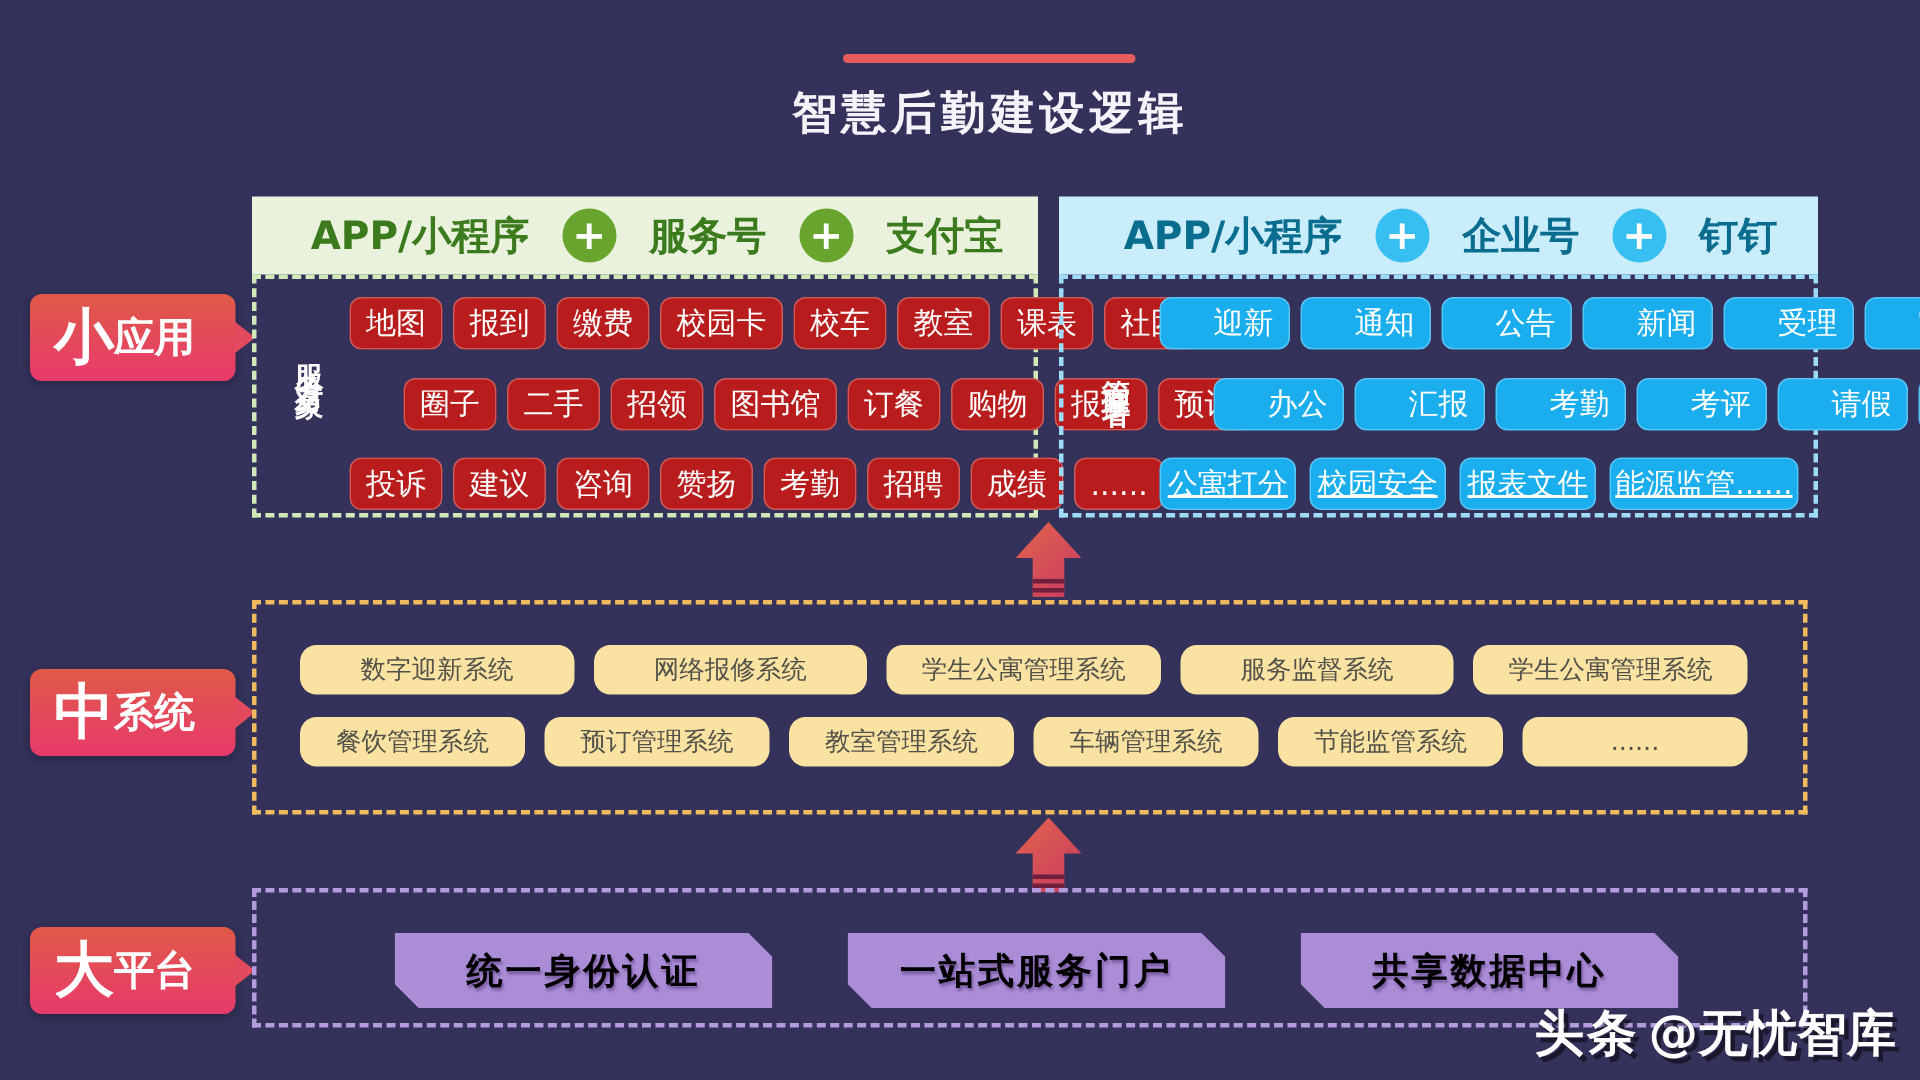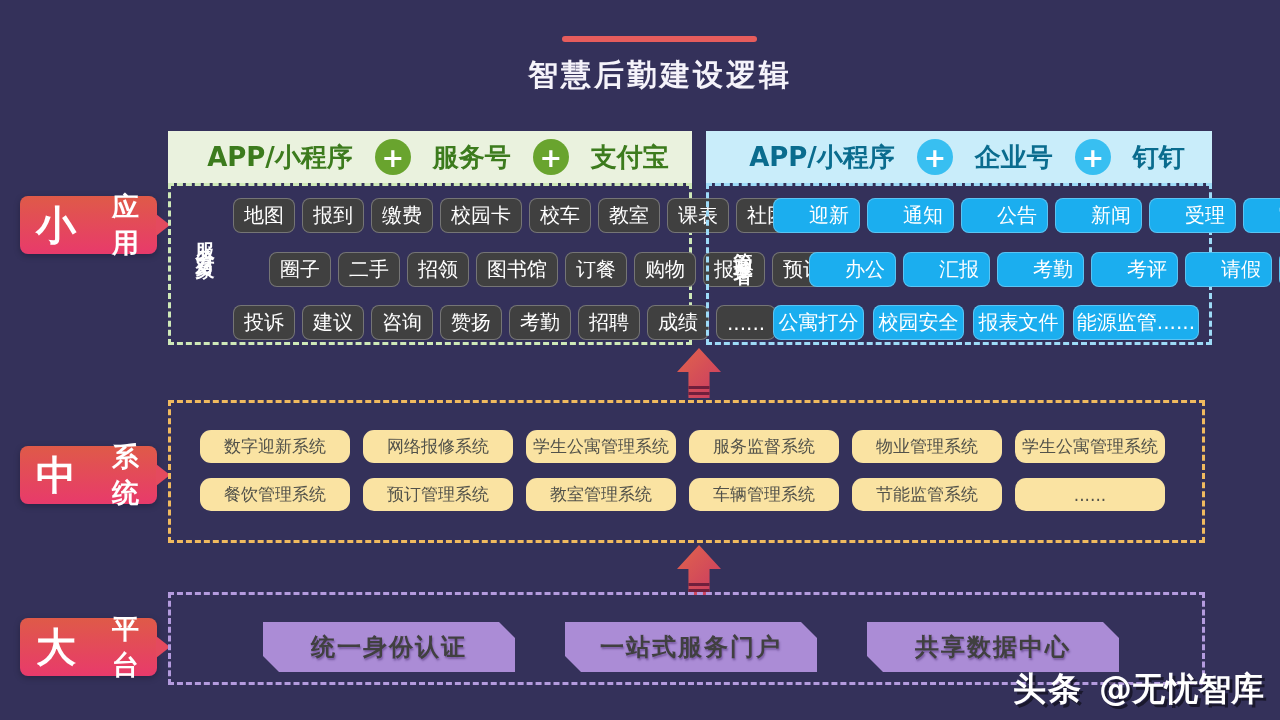--- a/index.html
+++ b/index.html
@@ -14,21 +14,21 @@
 
   
   .level-label { position:absolute; left:20px; width:137px; height:58px; border-radius:8px;
                  background:linear-gradient(180deg,#DF5A48,#E83A6B);
                  display:flex; align-items:center; padding-left:16px; color:#fff;
                  box-shadow:0 2px 6px rgba(0,0,0,0.25); }
   .level-label::after { content:""; position:absolute; right:-13px; top:50%; transform:translateY(-50%);
                  border-top:11px solid transparent; border-bottom:11px solid transparent;
                  border-left:14px solid #E44A5E; }
   .level-big  { font-size:40px; font-weight:bold; line-height:1; }
-  .level-rest { font-size:27px; font-weight:bold;margin-left:36px; }
+  .level-rest { font-size:27px; font-weight:bold; }
   #label-small  { top:196px; }
   #label-medium { top:446px; }
   #label-large  { top:618px; }
 
   
   .panel-header { position:absolute; height:52px; display:flex; align-items:center; justify-content:center;
                   gap:22px; font-size:26px; font-weight:bold;padding-left:16px; }
   .green-header { left:168px; top:131px; width:524px; background:#EAF2DE; color:#3C7B1D; }
   .blue-header  { left:706px; top:131px; width:506px; background:#C9EDFA; color:#0A6C8E; }
   .plus { width:36px; height:36px; border-radius:50%; color:#fff; font-size:27px; font-weight:bold;
@@ -44,23 +44,23 @@
                 color:#fff; font-size:19px; font-weight:bold; letter-spacing:6px; }
   .green-box .side-label { top:42px; }
   .blue-box  .side-label { top:52px; }
 
   .chip-row { position:absolute; left:62px; right:8px; height:35px; display:flex; gap:7px; }
   .blue-box .chip-row { left:64px; right:10px; }
   .row-1 { top:12px; } .row-2 { top:66px;margin-left:36px; } .row-3 { top:119px; }
   .chip { display:flex; align-items:center; justify-content:center; padding:0 11px;
           border-radius:8px; font-size:20px; color:#fff; white-space:nowrap;
           box-shadow:inset 0 0 0 1px rgba(255,255,255,0.28); }
-  .green-chip { background:#404040; }
+  .green-chip { background:#b91c1c; }
   .blue-chip  { background:#1BAEEF;padding-left:36px; }
-  .wide-row .chip { flex:1; padding:0 4px; }
+  .wide-row .chip { flex:1; padding:0 4px;text-decoration:underline; }
   .wide-row { gap:9px; }
 
   
   .up-arrow { position:absolute; width:44px; height:50px;
               background:linear-gradient(135deg,#DE5E4F 15%,#CB3E60 90%);
               clip-path:polygon(50% 0,100% 48%,74% 48%,74% 100%,26% 100%,26% 48%,0 48%); }
   .arrow-1 { left:677px; top:348px; }
   .arrow-2 { left:677px; top:545px; }
   .stripe { position:absolute; left:26%; width:48%; height:3px; background:#701F3C; }
   .stripe-a { bottom:9px; } .stripe-b { bottom:3px; }
@@ -68,29 +68,29 @@
   
   .system-box { left:168px; top:400px; width:1037px; height:143px; border:3px dashed #F0BA5F; }
   .sys-row { position:absolute; left:29px; right:37px; height:33px; display:flex; gap:13px; }
   .sys-row-1 { top:27px; } .sys-row-2 { top:75px; }
   .sys-chip { flex:1; background:#FAE3A2; color:#52524A; font-size:17px;
               display:flex; align-items:center; justify-content:center; border-radius:11px; white-space:nowrap; }
 
   
   .platform-box { left:168px; top:592px; width:1037px; height:93px; border:3px dashed #B49BDE; }
   .plat-row { position:absolute; left:92px; top:27px; display:flex; gap:50px; }
-  .plat-btn { width:252px; height:50px; background:#AB8CD6; color:#404040; font-size:24px; font-weight:bold;
+  .plat-btn { width:252px; height:50px; background:#AB8CD6; color:#000000; font-size:24px; font-weight:bold;
               letter-spacing:2px; display:flex; align-items:center; justify-content:center;
               text-shadow:1px 2px 2px rgba(60,30,100,0.45);
               clip-path:polygon(0 0, calc(100% - 16px) 0, 100% 16px, 100% 100%, 16px 100%, 0 calc(100% - 16px)); }
 
   
   .watermark { position:absolute; right:16px; bottom:8px; color:#fff; font-size:33px; font-weight:bold;
                text-shadow:3px 3px 0 rgba(0,0,0,0.5); white-space:nowrap; }
-  .wm-brand { font-weight:900; letter-spacing:2px; margin-right:16px; }
+  .wm-brand { font-weight:900; letter-spacing:2px; margin-right:6px; }
 </style>
 </head>
 <body>
 
 <div id="canvas">
 
   <div class="title-bar"></div>
   <div class="page-title">智慧后勤建设逻辑</div>
 
   <div class="level-label" id="label-small">
@@ -188,21 +188,20 @@
     <div class="stripe stripe-a"></div>
     <div class="stripe stripe-b"></div>
   </div>
 
   <div class="dash-box system-box">
     <div class="sys-row sys-row-1">
         <span class="sys-chip">数字迎新系统</span>
         <span class="sys-chip">网络报修系统</span>
         <span class="sys-chip">学生公寓管理系统</span>
         <span class="sys-chip">服务监督系统</span>
-        <span class="sys-chip">物业管理系统</span>
         <span class="sys-chip">学生公寓管理系统</span>
       </div>
     <div class="sys-row sys-row-2">
         <span class="sys-chip">餐饮管理系统</span>
         <span class="sys-chip">预订管理系统</span>
         <span class="sys-chip">教室管理系统</span>
         <span class="sys-chip">车辆管理系统</span>
         <span class="sys-chip">节能监管系统</span>
         <span class="sys-chip">......</span>
       </div>

